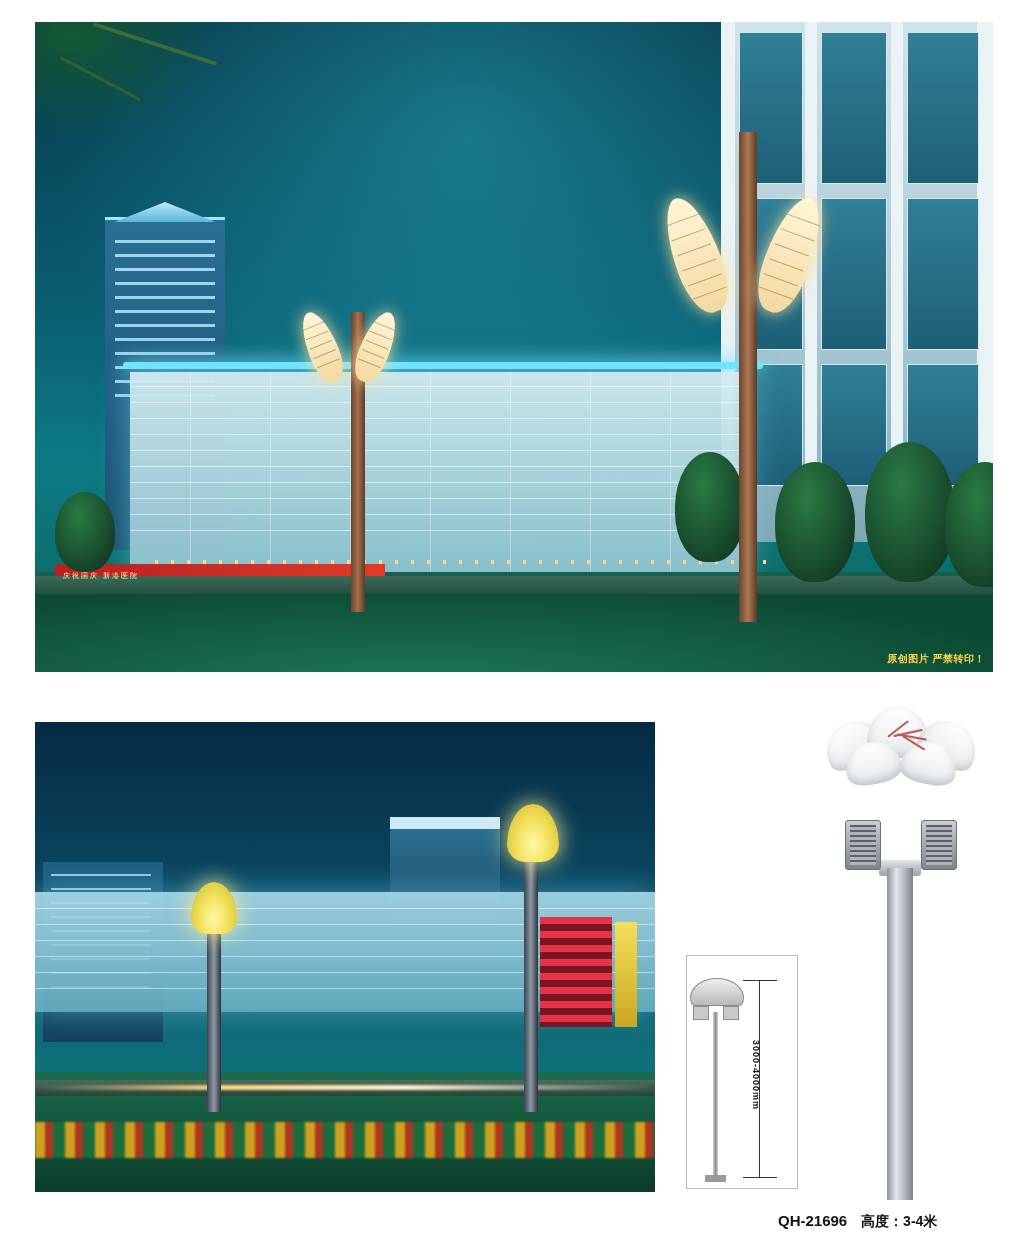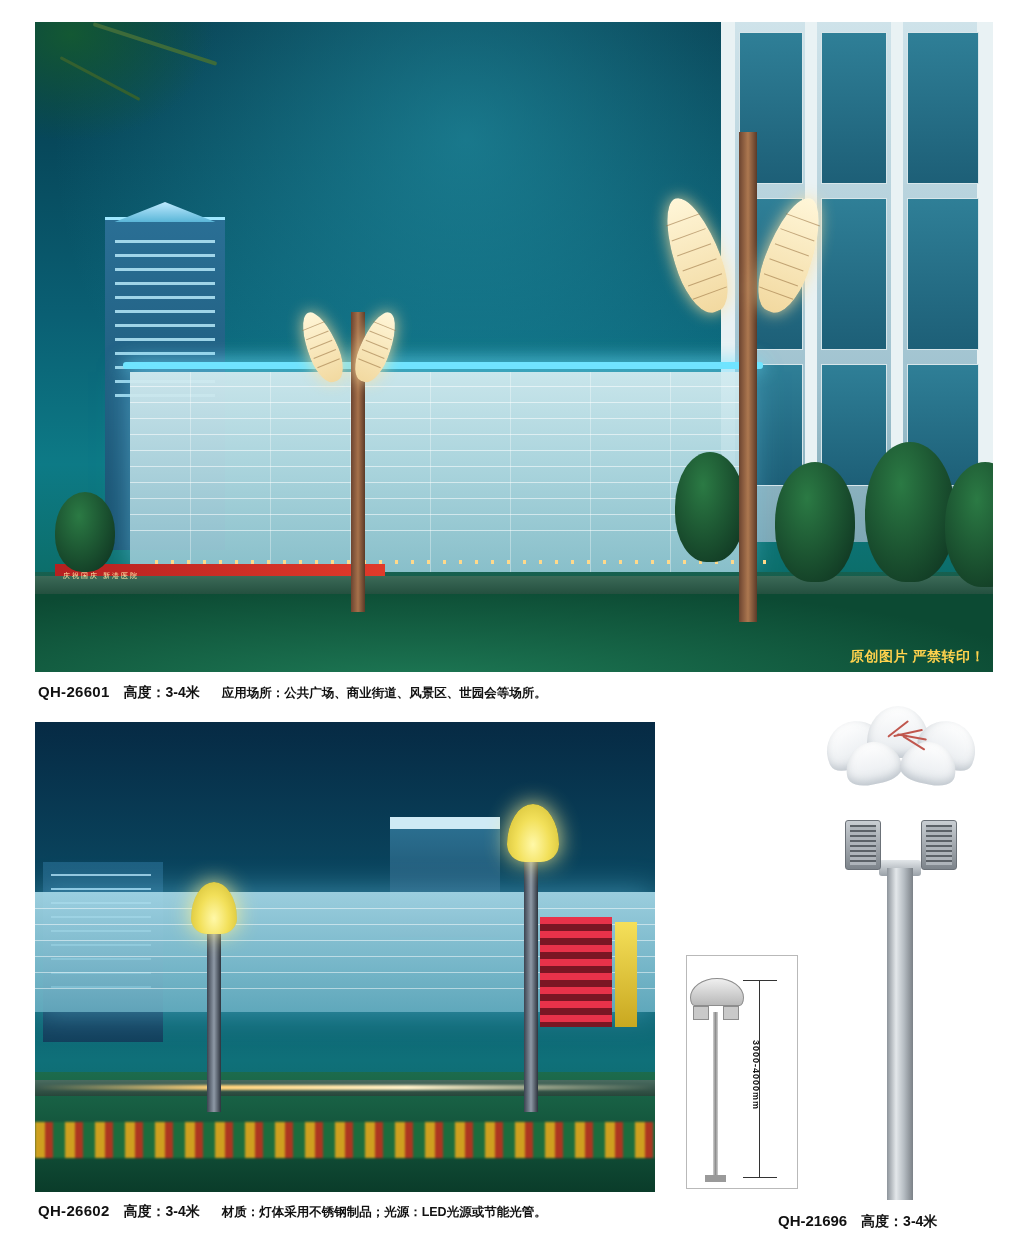--- a/index.html
+++ b/index.html
@@ -53,21 +53,21 @@
   .lampB{position:absolute;left:704px;top:110px;width:18px;height:490px;background:linear-gradient(90deg,#6c4430,#ad7850,#5b3a28);}
   .lampB-head{position:absolute;left:628px;top:165px;width:180px;height:150px;}
 
   .petal{position:absolute;border-radius:50% 50% 45% 45%/60% 60% 40% 40%;
      background:linear-gradient(180deg,#fff6d8,#f2d9a0);box-shadow:0 0 16px rgba(255,226,160,.85);}
   .petal .rib{position:absolute;left:10%;right:10%;height:1px;background:rgba(150,110,60,.55);}
 
   
   .tree{position:absolute;border-radius:50% 50% 45% 45%;background:radial-gradient(ellipse at 40% 30%, #2b7a44 0%, #123c25 80%);}
 
-  .wm{position:absolute;right:8px;bottom:6px;color:#ffd24d;font-size:14px;font-weight:bold;letter-spacing:.5px;text-align:right;}
+  .wm{position:absolute;right:8px;bottom:6px;color:#ffd24d;font-size:10px;font-weight:bold;letter-spacing:.5px;text-align:right;}
 
   
   .cap{position:absolute;font-size:14px;color:#111;white-space:nowrap;}
   .cap .code{font-weight:bold;font-size:15px;letter-spacing:.3px;}
   .cap .h{font-weight:bold;margin-left:10px;}
   .cap .desc{font-size:12.5px;margin-left:18px;font-weight:bold;}
 
   
   .photo2{position:absolute;left:35px;top:722px;width:620px;height:470px;overflow:hidden;
      background:linear-gradient(180deg,#05283f 0%,#0a4a63 40%,#0e6a72 70%,#0b5a4e 100%);}
@@ -224,25 +224,20 @@
         <div class="rib" style="top:54px;"></div>
           <div class="rib" style="top:70px;"></div>
         <div class="rib" style="top:86px;"></div>
           <div class="rib" style="top:100px;"></div>
       </div>
     </div>
 
     <div class="wm">原创图片 严禁转印！</div>
   </div>
 
-  <div class="cap" style="left:38px;top:683px;">
-    <span class="code">QH-26601</span>
-    <span class="h">高度：3-4米</span>
-    <span class="desc">应用场所：公共广场、商业街道、风景区、世园会等场所。</span>
-  </div>
 
   <div class="photo2">
     <div class="p2-sky"></div>
 
     <div class="p2-bldgL">
       <div class="w" style="left:8px;top:12px;width:100px;height:2px;"></div>
       <div class="w" style="left:8px;top:26px;width:100px;height:2px;"></div>
       <div class="w" style="left:8px;top:40px;width:100px;height:2px;"></div>
       <div class="w" style="left:8px;top:54px;width:100px;height:2px;"></div>
       <div class="w" style="left:8px;top:68px;width:100px;height:2px;"></div>
@@ -272,25 +267,20 @@
     <div class="p2-road"></div>
     <div class="p2-trail"></div>
     <div class="p2-flowers"></div>
 
     <div class="p2-pole" style="left:172px;top:200px;height:190px;"></div>
     <div class="p2-bulb" style="left:156px;top:160px;"></div>
     <div class="p2-pole" style="left:489px;top:130px;height:260px;"></div>
     <div class="p2-bulb" style="left:472px;top:82px;width:52px;height:58px;"></div>
   </div>
 
-  <div class="cap" style="left:38px;top:1202px;">
-    <span class="code">QH-26602</span>
-    <span class="h">高度：3-4米</span>
-    <span class="desc">材质：灯体采用不锈钢制品；光源：LED光源或节能光管。</span>
-  </div>
 
   <div class="photo3">
     <div class="p3-flower">
       <div class="p3-petal" style="left:0px;top:16px;width:60px;height:44px;transform:rotate(-28deg);"></div>
       <div class="p3-petal" style="left:44px;top:0px;width:62px;height:52px;"></div>
       <div class="p3-petal" style="left:96px;top:16px;width:60px;height:44px;transform:rotate(28deg);"></div>
       <div class="p3-petal" style="left:22px;top:36px;width:56px;height:42px;transform:rotate(-12deg);"></div>
       <div class="p3-petal" style="left:78px;top:36px;width:56px;height:42px;transform:rotate(12deg);"></div>
       <div class="p3-stripe" style="left:62px;top:22px;width:26px;transform:rotate(-38deg);"></div>
       <div class="p3-stripe" style="left:70px;top:26px;width:30px;transform:rotate(-12deg);"></div>

